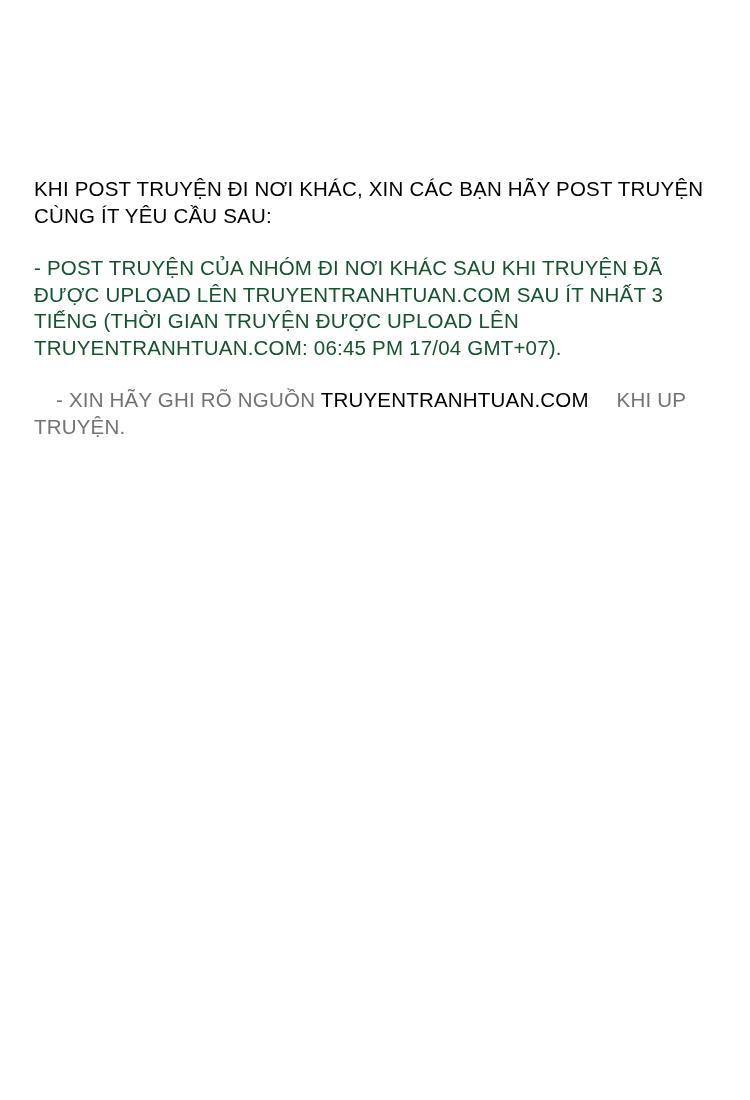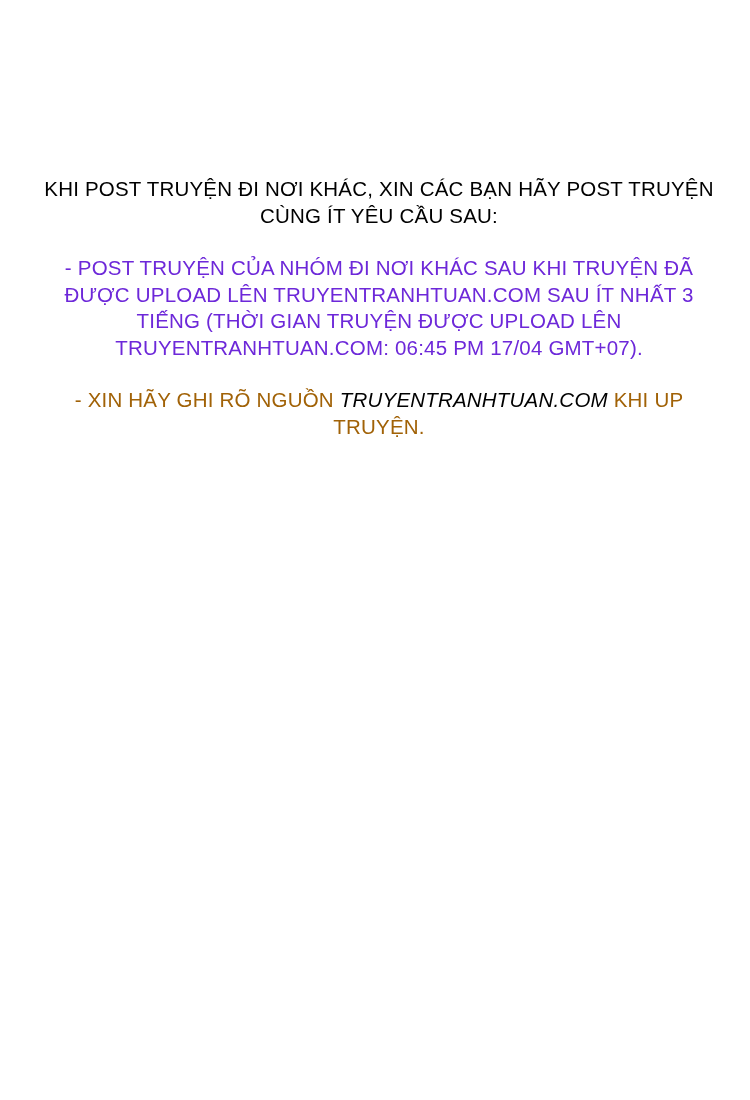--- a/index.html
+++ b/index.html
@@ -21,35 +21,34 @@
     top: 0;
     width: 750px;
     height: 1100px;
     background: #ffffff;
   }
   .content {
     position: absolute;
     left: 34px;
     top: 176px;
     width: 690px;
-    text-align: center;
   }
   .para {
     font-size: 20.5px;
     line-height: 26.5px;
     letter-spacing: 0.2px;
     margin: 0 0 0 0;
     white-space: pre-wrap;
   }
   .black { color: #000000; }
-  .red   { color: #6d28d9; }
+  .red   { color: #14532d; }
   .gap-md { height: 26px; }
   .gap-lg { height: 36px; }
-  .inline-red { color: #a16207; }
-  .inline-black { color: #000000; font-style: italic; }
+  .inline-red { color: #737373; margin-left: 22px; }
+  .inline-black { color: #000000; }
 </style>
 </head>
 <body>
 
 <div class="page">
   <div class="content">
 
     <p class="para black">KHI POST TRUYỆN ĐI NƠI KHÁC, XIN CÁC BẠN HÃY POST TRUYỆN CÙNG ÍT YÊU CẦU SAU:</p>
 
     <div class="gap-md"></div>

